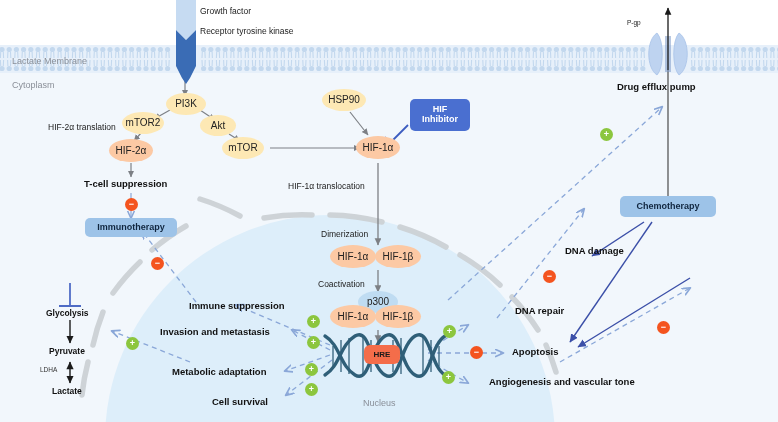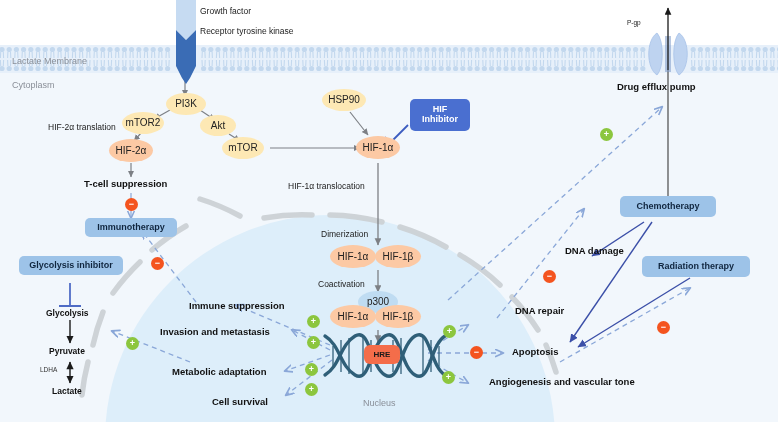--- a/index.html
+++ b/index.html
@@ -647,32 +647,26 @@
     <span>HIF-1β</span>
   </div>
 
   <div class="hre" style="left:364px;top:345px;width:36px;height:19px;">
     <span>HRE</span>
   </div>
 
   <div class="tbox tbox-light" style="left:85px;top:218px;width:92px;height:19px;">
     <span>Immunotherapy</span>
   </div>
-  <div class="tbox tbox-light" style="left:19px;top:256px;width:104px;height:19px;">
-    <span>Glycolysis inhibitor</span>
-  </div>
   <div class="tbox tbox-dark" style="left:410px;top:99px;width:60px;height:32px;flex-direction:column;">
     <span>HIF</span>
     <span>Inhibitor</span>
   </div>
   <div class="tbox tbox-light" style="left:620px;top:196px;width:96px;height:21px;">
     <span>Chemotherapy</span>
-  </div>
-  <div class="tbox tbox-light" style="left:642px;top:256px;width:108px;height:21px;">
-    <span>Radiation therapy</span>
   </div>
 
   <div class="reg reg-minus" style="left:125px;top:198px;">
     <span>−</span>
     </div>
   <div class="reg reg-minus" style="left:151px;top:257px;">
     <span>−</span>
     </div>
   <div class="reg reg-plus" style="left:126px;top:337px;">
     <span>+</span>

